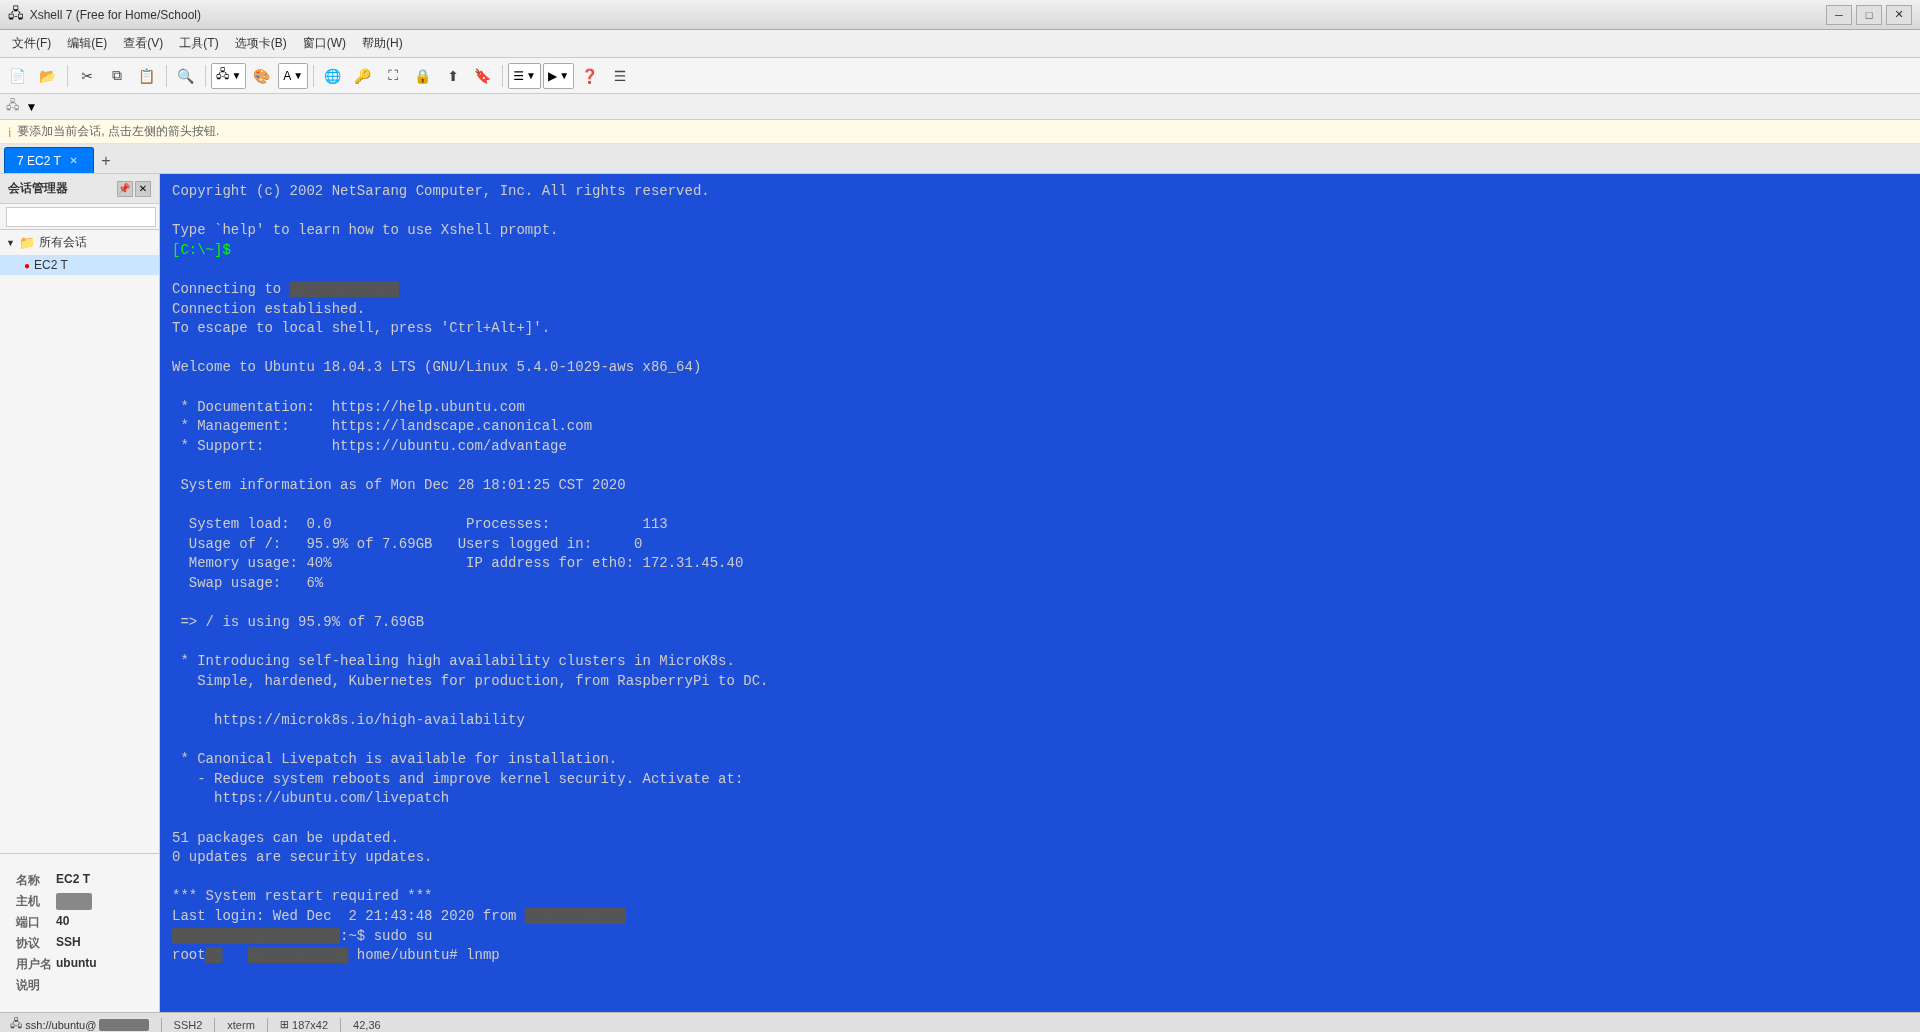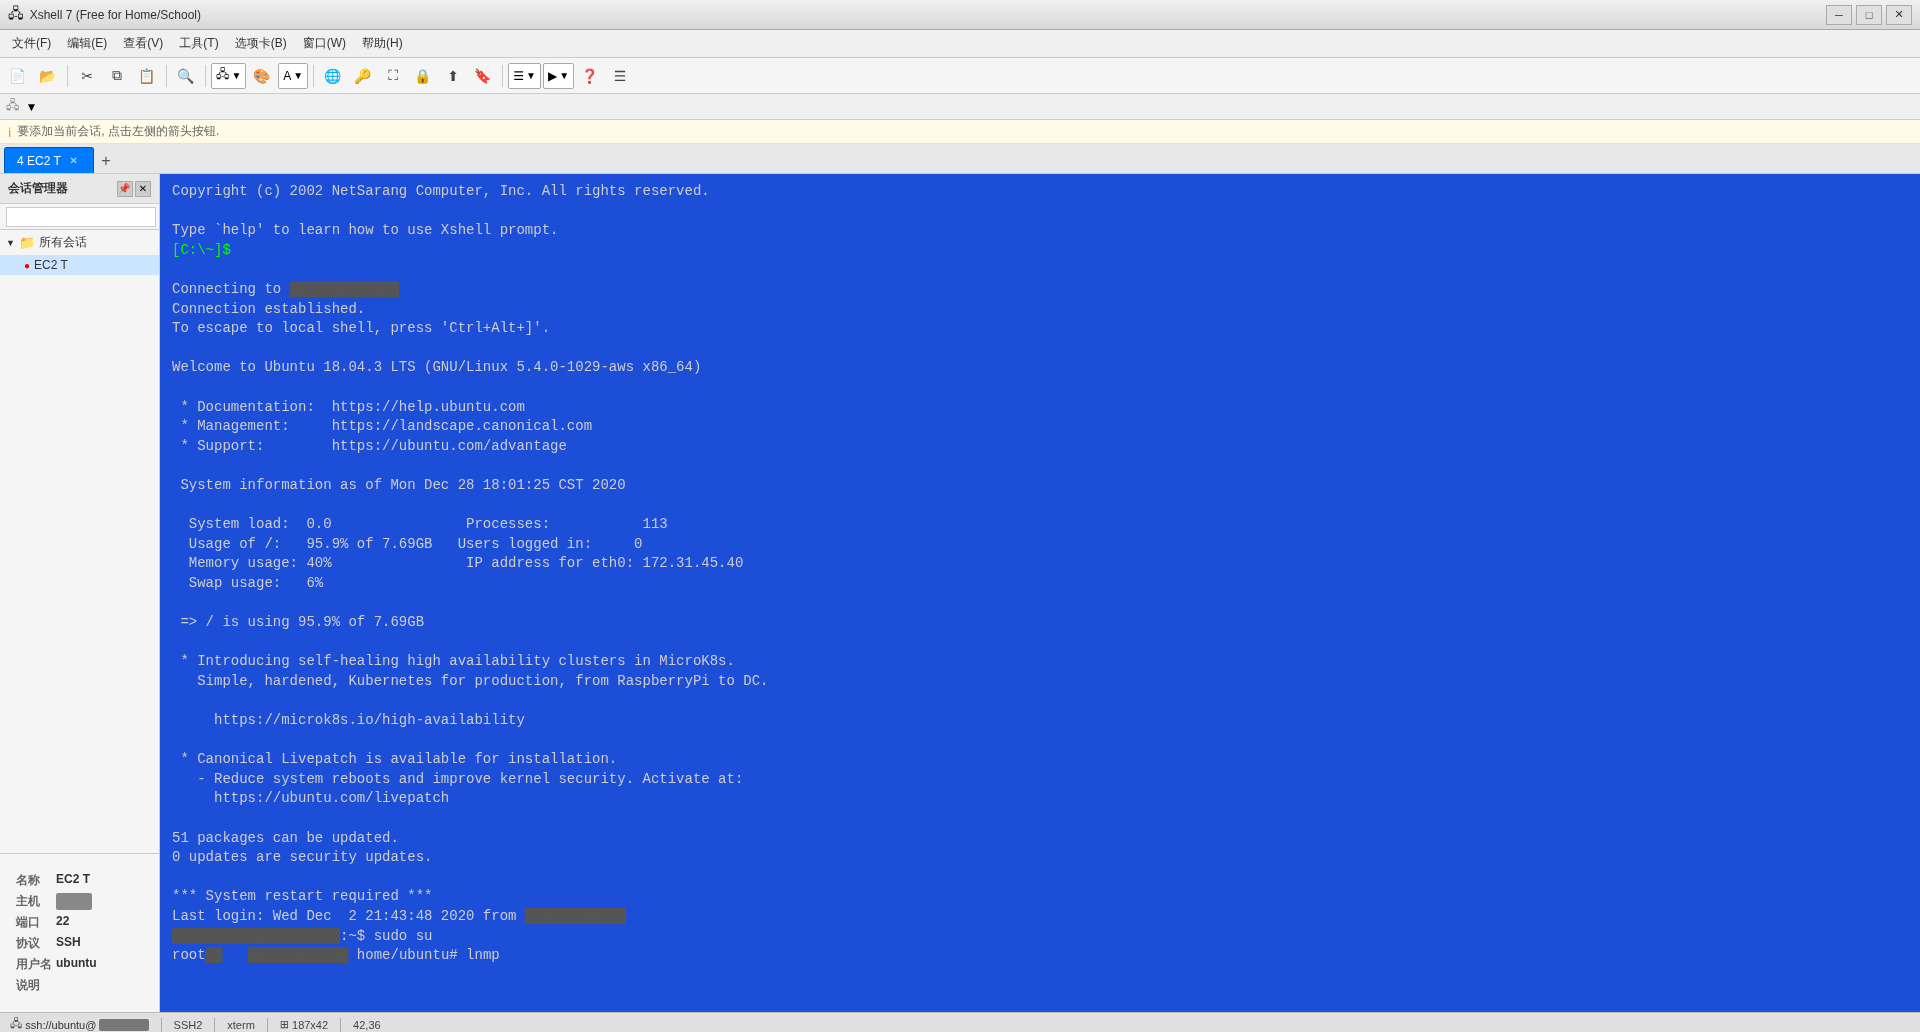--- a/index.html
+++ b/index.html
@@ -385,21 +385,21 @@
   <span style="font-size:12px; cursor:pointer;">▼</span>
 </div>
 
 <div class="noticebar">
   <span style="color:#fa8c16; font-size:13px;">ℹ</span>
   <span class="noticebar-text">要添加当前会话, 点击左侧的箭头按钮.</span>
 </div>
 
 <div class="tabbar">
   <div class="tab">
-    <span>4 EC2 T</span>
+    <span>7 EC2 T</span>
     <span class="tab-close">✕</span>
   </div>
   <div class="tab-add">+</div>
 </div>
 
 <div class="main-area">
 
   <div class="sidebar">
     <div class="sidebar-header">
       <span class="sidebar-title">会话管理器</span>
@@ -428,21 +428,21 @@
       <div class="info-row">
         <span class="info-label">名称</span>
         <span class="info-value">EC2 T</span>
       </div>
       <div class="info-row">
         <span class="info-label">主机</span>
         <span class="info-value" style="background:#888;color:#888;border-radius:2px;padding:0 8px;">&nbsp;&nbsp;&nbsp;&nbsp;&nbsp;&nbsp;</span>
       </div>
       <div class="info-row">
         <span class="info-label">端口</span>
-        <span class="info-value">22</span>
+        <span class="info-value">40</span>
       </div>
       <div class="info-row">
         <span class="info-label">协议</span>
         <span class="info-value">SSH</span>
       </div>
       <div class="info-row">
         <span class="info-label">用户名</span>
         <span class="info-value">ubuntu</span>
       </div>
       <div class="info-row">

